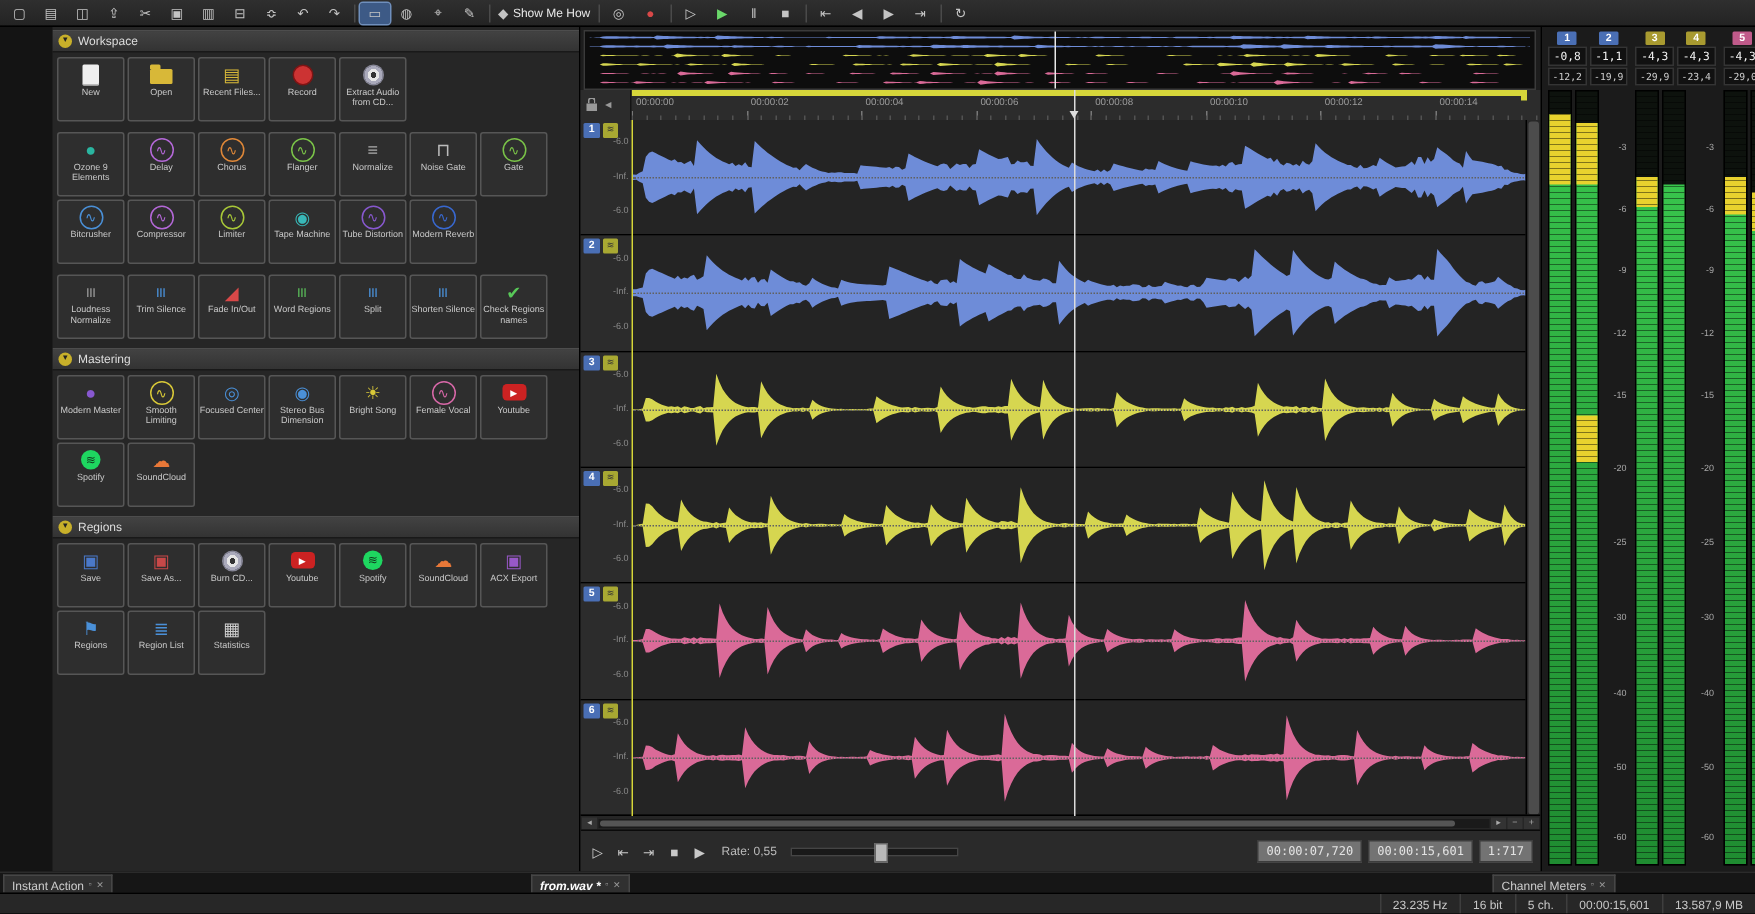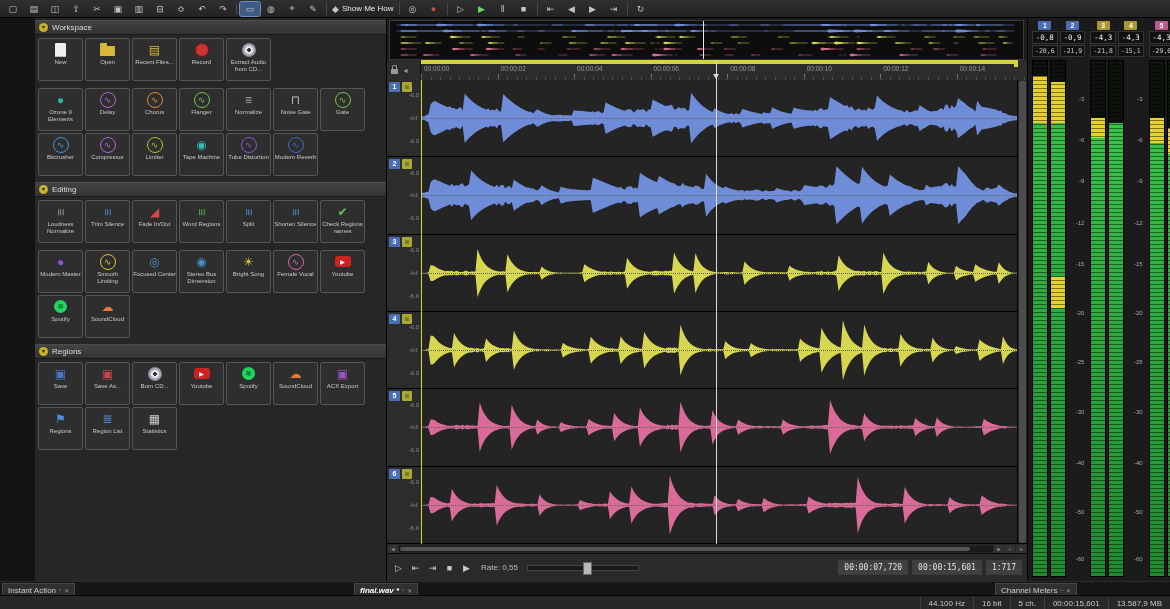--- a/index.html
+++ b/index.html
@@ -79,21 +79,21 @@
   .hs-btn{width:10px;height:8px;font-size:6px;color:#aaa;background:#333;text-align:center;line-height:8px;flex:none;}
   .htrack{flex:1;height:6px;background:#1a1a1a;position:relative;}
   .hthumb{position:absolute;left:1px;top:1px;bottom:1px;width:96%;background:#555;border-radius:2px;}
   #transport{position:absolute;left:0;right:0;bottom:0;height:27px;background:#2a2a2a;border-top:1px solid #0a0a0a;
              display:flex;align-items:center;gap:4px;padding:0 5px;}
   #t-icons{display:flex;gap:4px;}
   .t-ic{color:#c8c8c8;font-size:9px;width:13px;text-align:center;}
   .rate{font-size:8px;color:#bbb;margin-left:4px;white-space:nowrap;}
   .slider{width:110px;height:4px;background:#191919;border:1px solid #454545;position:relative;margin-left:5px;flex:none;}
   .hnd{position:absolute;left:50%;top:-4px;width:7px;height:11px;background:#b8b8b8;border:1px solid #666;}
-  .tbox{background:#404040;border:1px solid #3d3d3d;color:#e2e2e2;font-family:"DejaVu Sans Mono",monospace;
+  .tbox{background:#737373;border:1px solid #3d3d3d;color:#e2e2e2;font-family:"DejaVu Sans Mono",monospace;
         font-size:8px;padding:2px 5px;white-space:nowrap;}
   .tbox.first{margin-left:auto;}
   
   #right{width:178px;box-sizing:border-box;background:#1b1b1b;border-left:1px solid #000;}
   #meter-pairs{display:flex;gap:5px;height:100%;box-sizing:border-box;padding:3px 3px 4px 4px;}
   .mpair{flex:1;display:flex;flex-direction:column;min-width:0;}
   .mrow{display:flex;gap:2px;margin-bottom:1px;}
   .bwrap{flex:1;display:flex;justify-content:center;}
   .badge{width:13px;height:9px;font-size:7px;font-weight:bold;color:#fff;border-radius:1px;line-height:9px;text-align:center;}
   .mbox{flex:1;background:#111;border:1px solid #343434;font-size:7.5px;color:#f2f2f2;text-align:center;
@@ -325,67 +325,67 @@
               </span>
               <div class="lab">Tube Distortion</div>
             </div>
             <div class="ab">
               <span class="ic circle" style="color: rgb(56, 104, 208);">
                 <span>∿</span>
               </span>
               <div class="lab">Modern Reverb</div>
             </div>
           </div>
+          <div class="sec-items">
+            <div class="ab">
+              <span class="ic" style="color: rgb(153, 153, 153);">
+                <span style="display: inline-block; transform: rotate(90deg);">≡</span>
+              </span>
+              <div class="lab">Loudness Normalize</div>
+            </div>
+            <div class="ab">
+              <span class="ic" style="color: rgb(74, 144, 216);">
+                <span style="display: inline-block; transform: rotate(90deg);">≡</span>
+              </span>
+              <div class="lab">Trim Silence</div>
+            </div>
+            <div class="ab">
+              <span class="ic" style="color: rgb(216, 72, 72);">
+                <span>◢</span>
+              </span>
+              <div class="lab">Fade In/Out</div>
+            </div>
+            <div class="ab">
+              <span class="ic" style="color: rgb(88, 184, 88);">
+                <span style="display: inline-block; transform: rotate(90deg);">≡</span>
+              </span>
+              <div class="lab">Word Regions</div>
+            </div>
+            <div class="ab">
+              <span class="ic" style="color: rgb(74, 144, 216);">
+                <span style="display: inline-block; transform: rotate(90deg);">≡</span>
+              </span>
+              <div class="lab">Split</div>
+            </div>
+            <div class="ab">
+              <span class="ic" style="color: rgb(74, 144, 216);">
+                <span style="display: inline-block; transform: rotate(90deg);">≡</span>
+              </span>
+              <div class="lab">Shorten Silence</div>
+            </div>
+            <div class="ab">
+              <span class="ic" style="color: rgb(88, 200, 88);">
+                <span>✔</span>
+              </span>
+              <div class="lab">Check Regions names</div>
+            </div>
+          </div>
           <div class="sec-h">
             <span class="chev">▾</span>
-            <span class="sec-t">Editing</span>
-          </div>
-          <div class="sec-items">
-            <div class="ab">
-              <span class="ic" style="color: rgb(153, 153, 153);">
-                <span style="display: inline-block; transform: rotate(90deg);">≡</span>
-              </span>
-              <div class="lab">Loudness Normalize</div>
-            </div>
-            <div class="ab">
-              <span class="ic" style="color: rgb(74, 144, 216);">
-                <span style="display: inline-block; transform: rotate(90deg);">≡</span>
-              </span>
-              <div class="lab">Trim Silence</div>
-            </div>
-            <div class="ab">
-              <span class="ic" style="color: rgb(216, 72, 72);">
-                <span>◢</span>
-              </span>
-              <div class="lab">Fade In/Out</div>
-            </div>
-            <div class="ab">
-              <span class="ic" style="color: rgb(88, 184, 88);">
-                <span style="display: inline-block; transform: rotate(90deg);">≡</span>
-              </span>
-              <div class="lab">Word Regions</div>
-            </div>
-            <div class="ab">
-              <span class="ic" style="color: rgb(74, 144, 216);">
-                <span style="display: inline-block; transform: rotate(90deg);">≡</span>
-              </span>
-              <div class="lab">Split</div>
-            </div>
-            <div class="ab">
-              <span class="ic" style="color: rgb(74, 144, 216);">
-                <span style="display: inline-block; transform: rotate(90deg);">≡</span>
-              </span>
-              <div class="lab">Shorten Silence</div>
-            </div>
-            <div class="ab">
-              <span class="ic" style="color: rgb(88, 200, 88);">
-                <span>✔</span>
-              </span>
-              <div class="lab">Check Regions names</div>
-            </div>
+            <span class="sec-t">Mastering</span>
           </div>
           <div class="sec-items">
             <div class="ab">
               <span class="ic" style="color: rgb(136, 88, 208);">
                 <span>●</span>
               </span>
               <div class="lab">Modern Master</div>
             </div>
             <div class="ab">
               <span class="ic circle" style="color: rgb(216, 200, 56);">
@@ -770,25 +770,25 @@
             <div class="mrow">
               <span class="bwrap">
                 <span class="badge" style="background: rgb(74, 111, 181);">1</span>
               </span>
               <span class="bwrap">
                 <span class="badge" style="background: rgb(74, 111, 181);">2</span>
               </span>
             </div>
             <div class="mrow">
               <span class="mbox">-0,8</span>
-              <span class="mbox">-0,9</span>
+              <span class="mbox">-1,1</span>
             </div>
             <div class="mrow">
-              <span class="mbox small">-20,6</span>
-              <span class="mbox small">-21,9</span>
+              <span class="mbox small">-12,2</span>
+              <span class="mbox small">-19,9</span>
             </div>
             <div class="mbars">
               <div class="mbar">
                 <div class="mfill" style="height: 97%;"></div>
                 <div class="mseg" style="bottom: 88%; height: 9%;"></div>
               </div>
               <div class="mbar">
                 <div class="mfill" style="height: 96%;"></div>
                 <div class="mseg" style="bottom: 88%; height: 8%;"></div>
                 <div class="mseg" style="bottom: 52%; height: 6%;"></div>
@@ -815,22 +815,22 @@
               </span>
               <span class="bwrap">
                 <span class="badge" style="background: rgb(168, 154, 48);">4</span>
               </span>
             </div>
             <div class="mrow">
               <span class="mbox">-4,3</span>
               <span class="mbox">-4,3</span>
             </div>
             <div class="mrow">
-              <span class="mbox small">-21,8</span>
-              <span class="mbox small">-15,1</span>
+              <span class="mbox small">-29,9</span>
+              <span class="mbox small">-23,4</span>
             </div>
             <div class="mbars">
               <div class="mbar">
                 <div class="mfill" style="height: 89%;"></div>
                 <div class="mseg" style="bottom: 85%; height: 4%;"></div>
               </div>
               <div class="mbar">
                 <div class="mfill" style="height: 88%;"></div>
               </div>
               <div class="mscale">
@@ -893,33 +893,33 @@
     </div>
   </div>
 
   <div id="tabs">
     <div class="tab tab-left">
       <span>Instant Action</span>
       <span class="tabic">▫</span>
       <span class="tabic">✕</span>
     </div>
     <div class="tab tab-doc">
-      <span class="doc">final.wav *</span>
+      <span class="doc">from.wav *</span>
       <span class="tabic">▫</span>
       <span class="tabic">✕</span>
     </div>
     <div class="tab tab-right">
       <span>Channel Meters</span>
       <span class="tabic">▫</span>
       <span class="tabic">✕</span>
     </div>
   </div>
 
   <div id="status">
     <div id="status-items">
-        <span class="st">44.100 Hz</span>
+        <span class="st">23.235 Hz</span>
         <span class="st">16 bit</span>
         <span class="st">5 ch.</span>
         <span class="st">00:00:15,601</span>
         <span class="st">13.587,9 MB</span>
       </div>
   </div>
 </div>
 
 </body></html>

